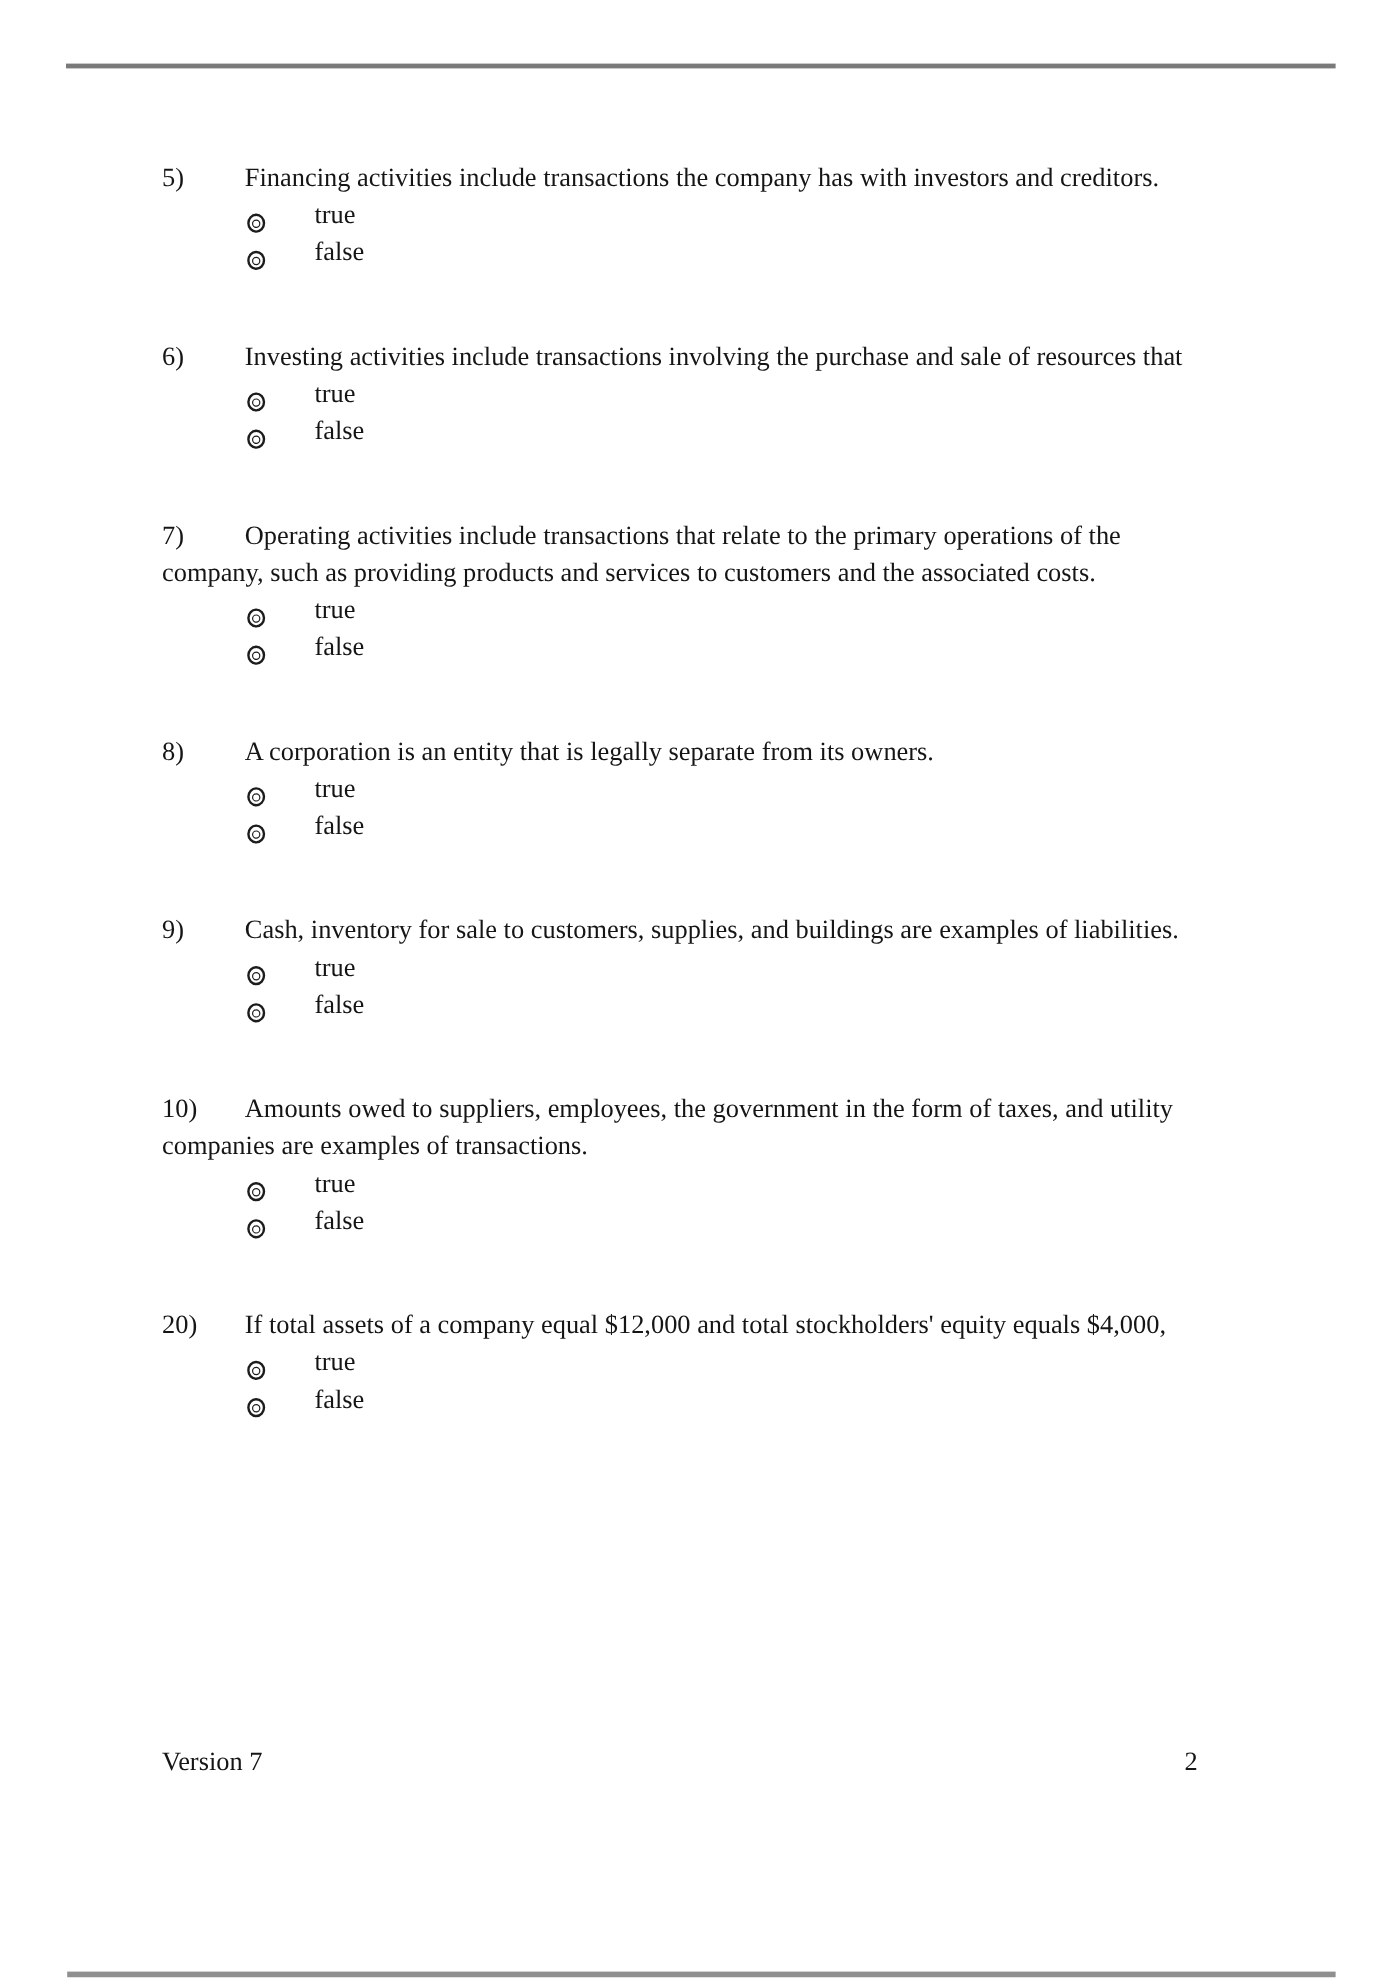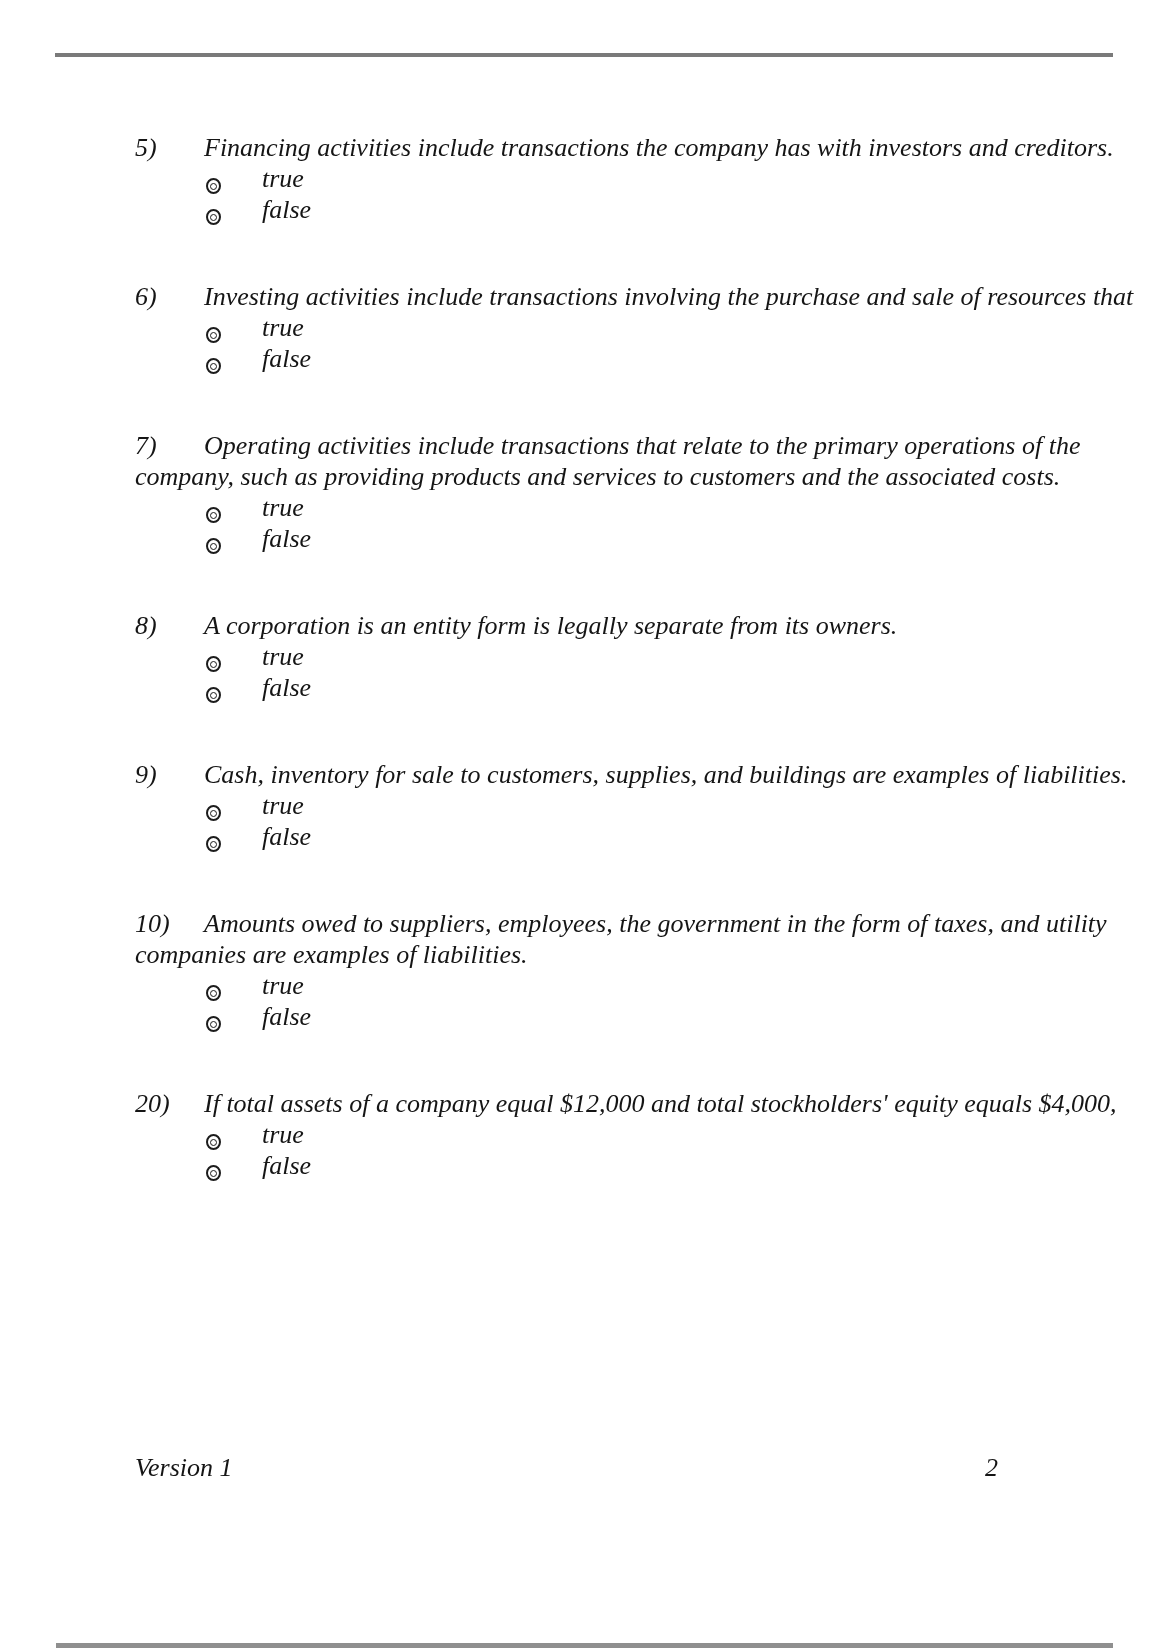--- a/index.html
+++ b/index.html
@@ -3,22 +3,21 @@
 <meta charset="utf-8">
 <style>
   html,body{margin:0;padding:0;background:#ffffff;}
   .page{
     position:relative;
     width:1166px;height:1648px;
     background:#ffffff;
     overflow:hidden;
     font-family:"Liberation Serif","DejaVu Serif",serif;
     color:var(--text,#151515);
-    font-size:26px;
-    font-style:italic;
+    font-size:22px;
   }
   .top-rule{
     position:absolute;left:55px;top:53px;width:1058px;height:4px;
     background:var(--rule,#7a7a7a);
   }
   .bottom-rule{
     position:absolute;left:56px;top:1643px;width:1057px;height:6px;
     background:var(--bottom-rule,#8f8f8f);
   }
   .content{position:absolute;left:135px;top:132px;width:1000px;}
@@ -100,21 +99,21 @@
         </div>
         <div class="option">
           <span class="radio">
             <span class="radio-dot"></span>
           </span>
           <span class="option-label">false</span>
         </div>
       </section>
 
       <section class="question">
-        <div class="q-first"><span class="q-num">8)</span><span class="q-line1">A corporation is an entity form is legally separate from its owners.</span></div>
+        <div class="q-first"><span class="q-num">8)</span><span class="q-line1">A corporation is an entity that is legally separate from its owners.</span></div>
 
         <div class="option">
           <span class="radio">
             <span class="radio-dot"></span>
           </span>
           <span class="option-label">true</span>
         </div>
         <div class="option">
           <span class="radio">
             <span class="radio-dot"></span>
@@ -135,21 +134,21 @@
         <div class="option">
           <span class="radio">
             <span class="radio-dot"></span>
           </span>
           <span class="option-label">false</span>
         </div>
       </section>
 
       <section class="question">
         <div class="q-first"><span class="q-num">10)</span><span class="q-line1">Amounts owed to suppliers, employees, the government in the form of taxes, and utility</span></div>
-        <div class="q-line2">companies are examples of liabilities.</div>
+        <div class="q-line2">companies are examples of transactions.</div>
         <div class="option">
           <span class="radio">
             <span class="radio-dot"></span>
           </span>
           <span class="option-label">true</span>
         </div>
         <div class="option">
           <span class="radio">
             <span class="radio-dot"></span>
           </span>
@@ -169,19 +168,19 @@
           <span class="radio">
             <span class="radio-dot"></span>
           </span>
           <span class="option-label">false</span>
         </div>
       </section>
 
   </main>
 
   <footer class="footer">
-    <span>Version 1</span>
+    <span>Version 7</span>
     <span>2</span>
   </footer>
 
   <div class="bottom-rule"></div>
 
 </div>
 
 </body></html>

